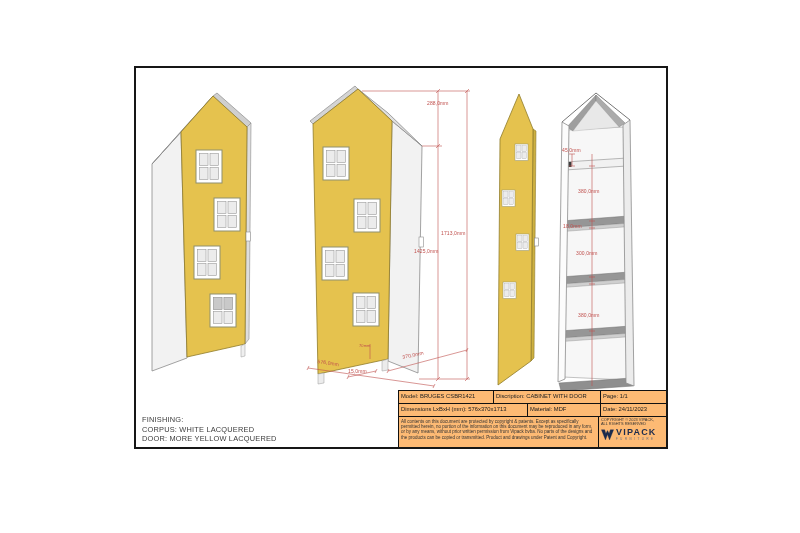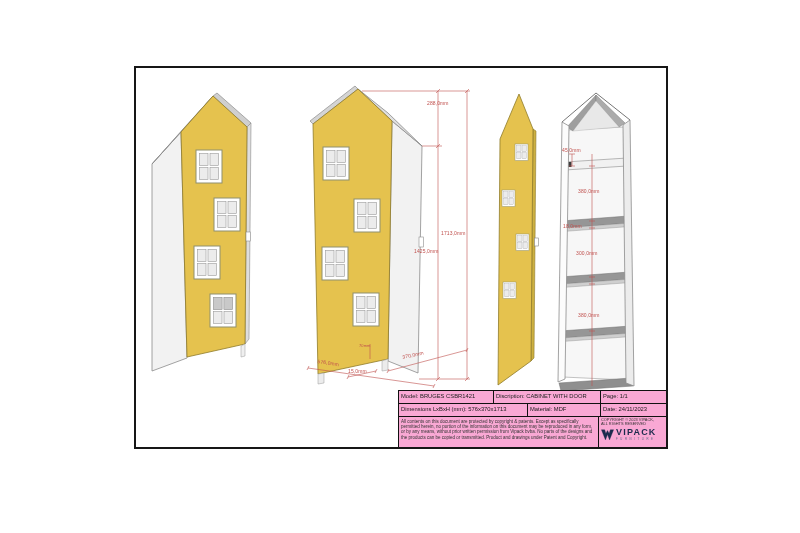--- a/index.html
+++ b/index.html
@@ -19,21 +19,21 @@
   .dim.tiny{font-size:4px;}
   .dim.rotup{transform:rotate(-12deg);transform-origin:left top;}
   .dim.rotdn{transform:rotate(9deg);transform-origin:left top;}
   .dim.behind{z-index:1;}
   .finishing{
     position:absolute;left:6px;bottom:3px;z-index:3;
     font-size:7.4px;line-height:1.3;color:#3a3a3a;letter-spacing:.2px;
   }
   .tb{
     position:absolute;right:0;bottom:0;width:268px;height:57px;z-index:4;
-    background:#f9a8d4;border-left:1.6px solid #111;border-top:1.6px solid #111;
+    background:#fdba74;border-left:1.6px solid #111;border-top:1.6px solid #111;
     box-sizing:border-box;display:flex;flex-direction:column;color:#222;
   }
   .tb-row{display:flex;border-bottom:1px solid #111;box-sizing:border-box;}
   .tb-row.r1,.tb-row.r2{height:13px;}
   .tb-row.r3{flex:1;border-bottom:none;}
   .tb-cell{
     border-right:1px solid #111;box-sizing:border-box;
     font-size:5.8px;line-height:1;display:flex;align-items:center;
     padding:1px 2px;white-space:nowrap;overflow:hidden;
   }
@@ -147,20 +147,25 @@
     <span class="dim" style="left:212px;top:301px;">15,0mm</span>
     <span class="dim tiny" style="left:223px;top:276px;">70mm</span>
 
     <span class="dim" style="left:426px;top:80px;">45,0mm</span>
     <span class="dim" style="left:442px;top:121px;">380,0mm</span>
     <span class="dim" style="left:427px;top:156px;">18,0mm</span>
     <span class="dim" style="left:440px;top:183px;">300,0mm</span>
     <span class="dim behind" style="left:424px;top:207px;">18,0mm</span>
     <span class="dim" style="left:442px;top:245px;">380,0mm</span>
 
+    <div class="finishing">
+      <div>FINISHING:</div>
+      <div>CORPUS: WHITE LACQUERED</div>
+      <div>DOOR: MORE YELLOW LACQUERED</div>
+    </div>
 
     <div class="tb">
       <div class="tb-row r1">
         <div class="tb-cell c-model">Model: BRUGES CSBR1421</div>
         <div class="tb-cell c-desc">Discription: CABINET WITH DOOR</div>
         <div class="tb-cell last">Page: 1/1</div>
       </div>
       <div class="tb-row r2">
         <div class="tb-cell c-dims">Dimensions LxBxH (mm): 576x370x1713</div>
         <div class="tb-cell c-mat">Material: MDF</div>

